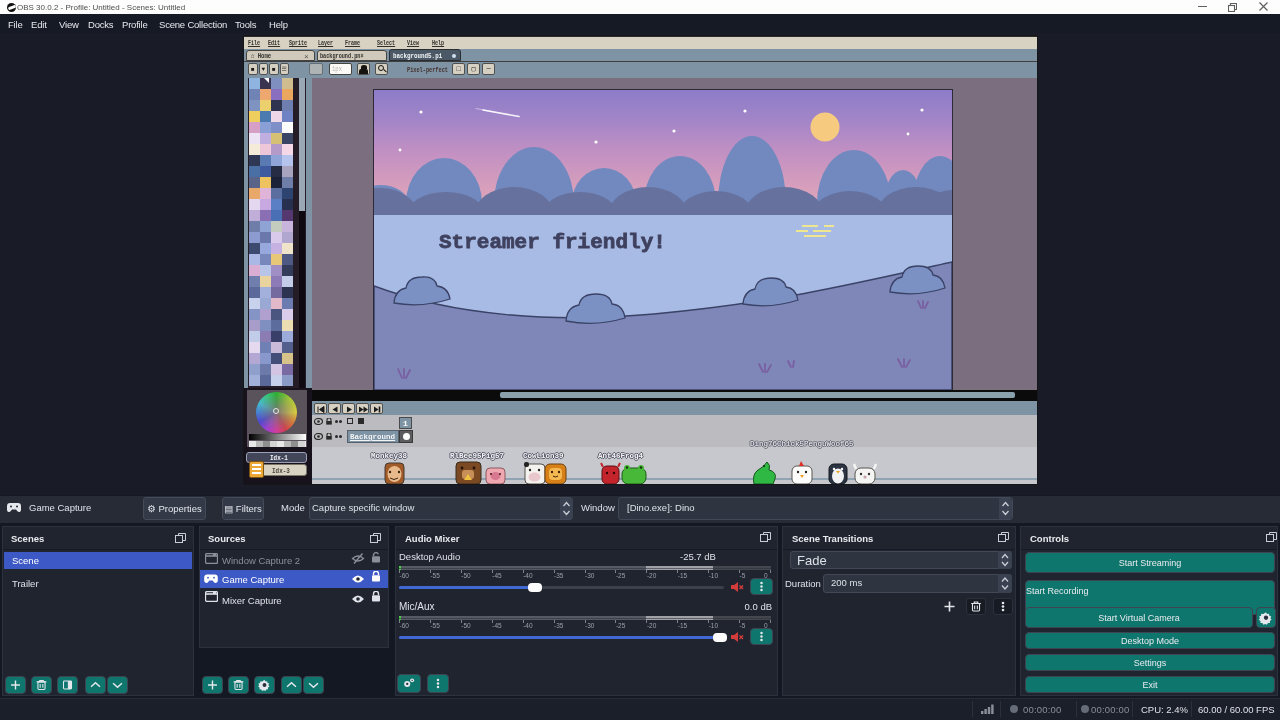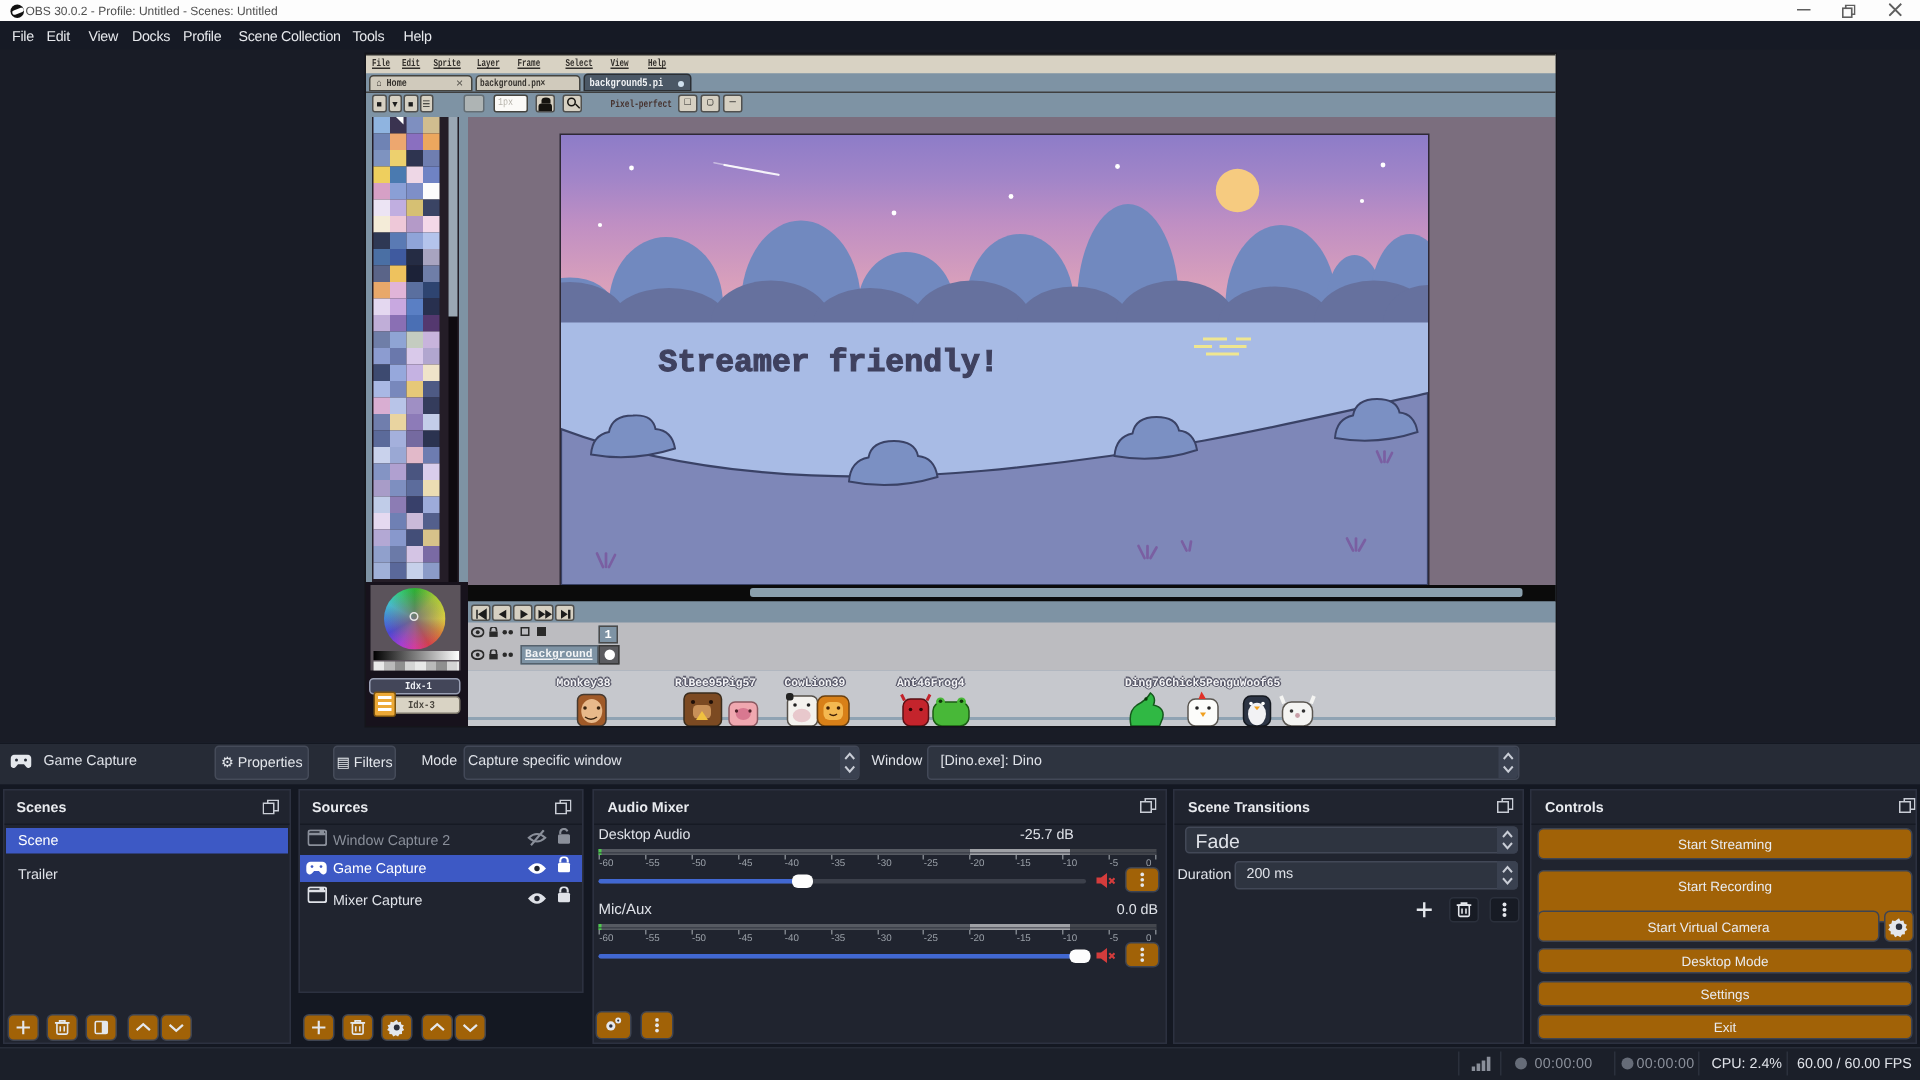--- a/index.html
+++ b/index.html
@@ -1,20 +1,20 @@
 <!DOCTYPE html>
 <html><head><meta charset="utf-8"><style>
 *{margin:0;padding:0;box-sizing:border-box}
 html,body{width:1280px;height:720px;overflow:hidden;background:#191c26;font-family:"Liberation Sans",sans-serif}
 .a{position:absolute}
 .mono{font-family:"Liberation Mono",monospace}
 svg{display:block}
 .hdr{font-weight:bold;color:#e9ebef;font-size:9.5px}
 .panel{background:#20242f;border:1px solid #2c3140}
-.pbtn{background:#a16207;border:1px solid #3e4452;border-radius:4px;color:#e9ebef}
+.pbtn{background:#0f766e;border:1px solid #3e4452;border-radius:4px;color:#e9ebef}
 .cbtn{background:#333947;border:1px solid #454b59;border-radius:3px;color:#e4e7ec;font-size:9.5px;text-align:center;white-space:nowrap}
 .sel{background:#3d59c5;color:#fff}
 .rowtxt{font-size:9.5px;color:#dfe2e8;white-space:nowrap}
 .dim{color:#8a8f9a}
 .swb{position:absolute;width:11px;height:11px}
 .asebtn{position:absolute;background:#d6d0c2;border:1px solid #50504e;border-radius:2px}
 </style></head><body>
 
 <div class="a" style="left:0;top:0;width:1280px;height:14px;background:#fdfdfd">
  <div class="a" style="left:7px;top:3px;width:9px;height:9px;border-radius:50%;background:#111"></div>
@@ -364,21 +364,21 @@
 <div class="a" style="left:347px;top:430px;width:52px;height:13px;background:#7e93a4;border:1px solid #55616c"></div>
 <div class="a mono" style="left:350px;top:433px;font-size:7.5px;font-weight:bold;color:#f2f4f6;text-decoration:underline">Background</div>
 <div class="a" style="left:399px;top:430px;width:14px;height:13px;background:#5c5c60;border:1px solid #3a3a3a"></div>
 <div class="a" style="left:402.5px;top:433px;width:7px;height:7px;border-radius:50%;background:#fff"></div>
 <div class="a" style="left:312px;top:447px;width:725px;height:37px;background:#c6c8cd"></div>
 <div class="a" style="left:312px;top:478px;width:725px;height:1.5px;background:#8fa3b3"></div>
 <div class="a mono" style="left:371px;top:452px;font-size:7.5px;font-weight:bold;color:#f4f4f6;text-shadow:0 1px 0 #5a5a6a,1px 0 0 #5a5a6a,-1px 0 0 #5a5a6a,0 -1px 0 #5a5a6a">Monkey38</div>
 <div class="a mono" style="left:450px;top:452px;font-size:7.5px;font-weight:bold;color:#f4f4f6;text-shadow:0 1px 0 #5a5a6a,1px 0 0 #5a5a6a,-1px 0 0 #5a5a6a,0 -1px 0 #5a5a6a">RlBee95Pig57</div>
 <div class="a mono" style="left:523px;top:452px;font-size:7.5px;font-weight:bold;color:#f4f4f6;text-shadow:0 1px 0 #5a5a6a,1px 0 0 #5a5a6a,-1px 0 0 #5a5a6a,0 -1px 0 #5a5a6a">CowLion39</div>
 <div class="a mono" style="left:598px;top:452px;font-size:7.5px;font-weight:bold;color:#f4f4f6;text-shadow:0 1px 0 #5a5a6a,1px 0 0 #5a5a6a,-1px 0 0 #5a5a6a,0 -1px 0 #5a5a6a">Ant46Frog4</div>
-<div class="a mono" style="left:750px;top:452px;font-size:7.5px;font-weight:bold;color:#f4f4f6;text-shadow:0 1px 0 #5a5a6a,1px 0 0 #5a5a6a,-1px 0 0 #5a5a6a,0 -1px 0 #5a5a6a">Ding76Chick5PenguWoof65</div>
+<div class="a mono" style="left:750px;top:440px;font-size:7.5px;font-weight:normal;color:#f4f4f6;text-shadow:0 1px 0 #5a5a6a,1px 0 0 #5a5a6a,-1px 0 0 #5a5a6a,0 -1px 0 #5a5a6a">Ding76Chick5PenguWoof65</div>
 <svg class="a" style="left:312px;top:460px" width="725" height="24" viewBox="0 0 725 24">
 <g>
 
  <rect x="73" y="3" width="19" height="21" rx="4" fill="#a05a28" stroke="#463a30" stroke-width="1"></rect>
  <ellipse cx="82.5" cy="14" rx="7" ry="8" fill="#e8b98a"></ellipse>
  <circle cx="78" cy="12" r="1.2" fill="#3a2410"></circle>
       <circle cx="87" cy="12" r="1.2" fill="#3a2410"></circle>
  <path d="M78 18 q4 3 8 0" stroke="#3a2410" stroke-width="1" fill="none"></path>
 
  <rect x="144" y="2" width="25" height="22" rx="4" fill="#7c4a22" stroke="#3a2c1c" stroke-width="1"></rect>
@@ -498,21 +498,21 @@
 <div class="a pbtn" style="left:85px;top:676px;width:21px;height:18px">
     <svg width="100%" height="100%" viewBox="0 0 20 18">
       <path d="M5 11 L10 6.5 L15 11" stroke="#e4e7ec" stroke-width="1.7" fill="none"></path>
     </svg>
   </div>
 <div class="a pbtn" style="left:107px;top:676px;width:21px;height:18px">
     <svg width="100%" height="100%" viewBox="0 0 20 18">
       <path d="M5 7 L10 11.5 L15 7" stroke="#e4e7ec" stroke-width="1.7" fill="none"></path>
     </svg>
   </div>
-<div class="a panel" style="left:199px;top:526px;width:190px;height:136px">
+<div class="a panel" style="left:199px;top:526px;width:190px;height:122px">
     <div class="a hdr" style="left:8px;top:6px">Sources</div>
     <svg class="a" style="right:7px;top:6px" width="11" height="10" viewBox="0 0 11 10">
       <rect x="0.5" y="2.5" width="7" height="7" fill="none" stroke="#c9cdd6" stroke-width="1"></rect>
       <path d="M3.5 2.5 V0.5 H10.5 V7.5 H7.5" fill="none" stroke="#c9cdd6" stroke-width="1"></path>
     </svg>
     <div class="a" style="left:0;top:22px;width:188px;height:1px;background:#161a24"></div>
   </div>
 <div class="a rowtxt dim" style="left:222px;top:555px">Window Capture 2</div>
 <svg class="a" style="left:205px;top:553px" width="13" height="11" viewBox="0 0 13 11">
     <rect x="0.5" y="0.5" width="12" height="10" rx="1.5" fill="none" stroke="#8a8f9a" stroke-width="1.3"></rect>
@@ -755,21 +755,21 @@
   </div>
 <div class="a panel" style="left:1020px;top:526px;width:258px;height:170px">
     <div class="a hdr" style="left:9px;top:6px">Controls</div>
     <div class="a" style="left:0;top:22px;width:256px;height:1px;background:#161a24"></div>
   </div>
 <svg class="a" style="left:1266px;top:532px" width="11" height="10" viewBox="0 0 11 10">
     <rect x="0.5" y="2.5" width="7" height="7" fill="none" stroke="#c9cdd6" stroke-width="1"></rect>
     <path d="M3.5 2.5 V0.5 H10.5 V7.5 H7.5" fill="none" stroke="#c9cdd6" stroke-width="1"></path>
   </svg>
 <div class="a pbtn" style="left:1025px;top:552px;width:250px;height:21px;font-size:9px;text-align:center;line-height:20px;font-weight:normal">Start Streaming</div>
-<div class="a pbtn" style="left:1025px;top:580px;width:250px;height:35px;font-size:9px;text-align:center;line-height:20px;font-weight:normal">Start Recording</div>
+<div class="a pbtn" style="left:1025px;top:580px;width:250px;height:35px;font-size:9px;line-height:20px;font-weight:normal">Start Recording</div>
 <div class="a pbtn" style="left:1025px;top:607px;width:228px;height:21px;font-size:9px;text-align:center;line-height:20px;font-weight:normal">Start Virtual Camera</div>
 <div class="a pbtn" style="left:1256px;top:607px;width:20px;height:21px">
     <svg width="100%" height="100%" viewBox="0 0 20 21">
       <g fill="#e4e7ec">
         <path d="M10 4.6 l1.1 2 2.2-.3 .5 2.2 2.1.8-1 2 1.3 1.8-1.9 1.2.1 2.2-2.2.1-1.1 2-2-1-2 1-1.1-2-2.2-.1 .1-2.2-1.9-1.2 1.3-1.8-1-2 2.1-.8 .5-2.2 2.2.3z"></path>
         <circle cx="10" cy="10.8" r="2.4" fill="#2b303d"></circle>
       </g>
     </svg>
   </div>
 <div class="a pbtn" style="left:1025px;top:632px;width:250px;height:17px;font-size:9px;text-align:center;line-height:16px;font-weight:normal">Desktop Mode</div>

